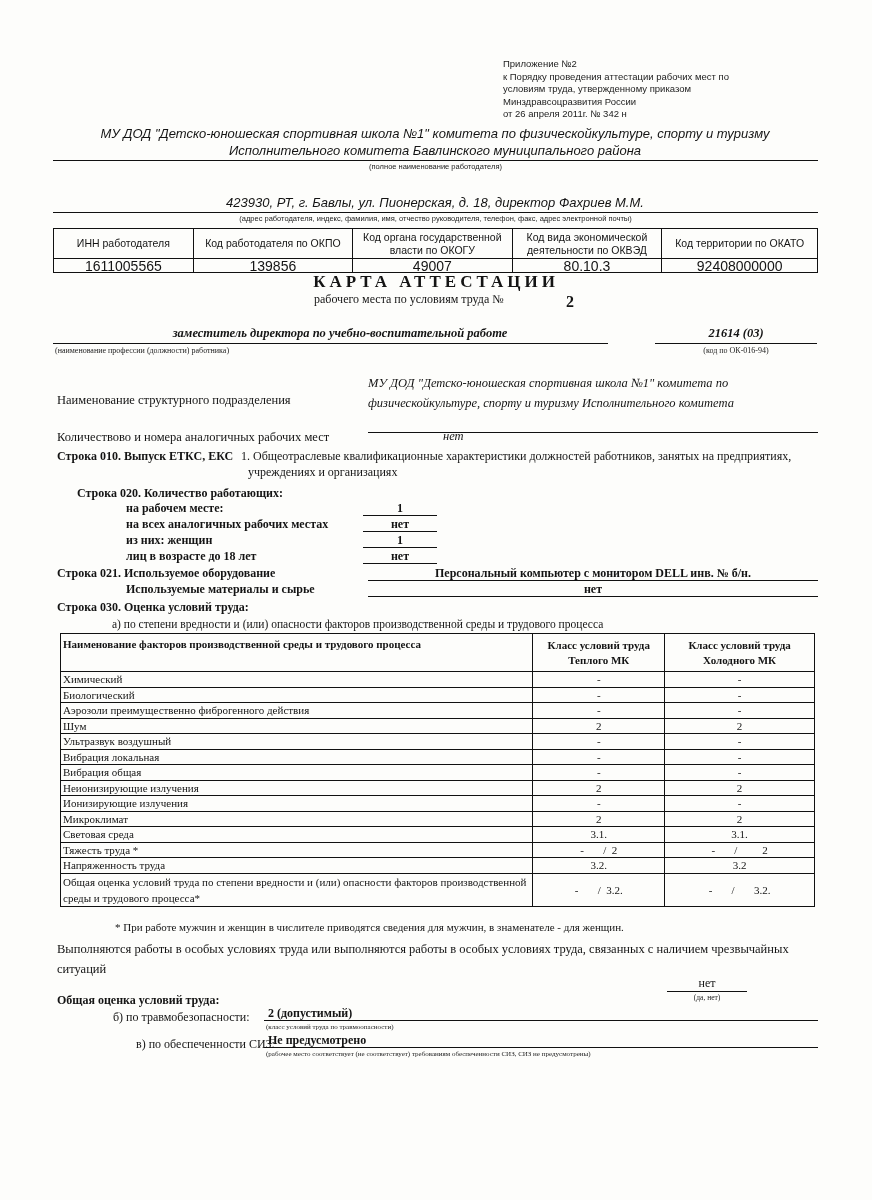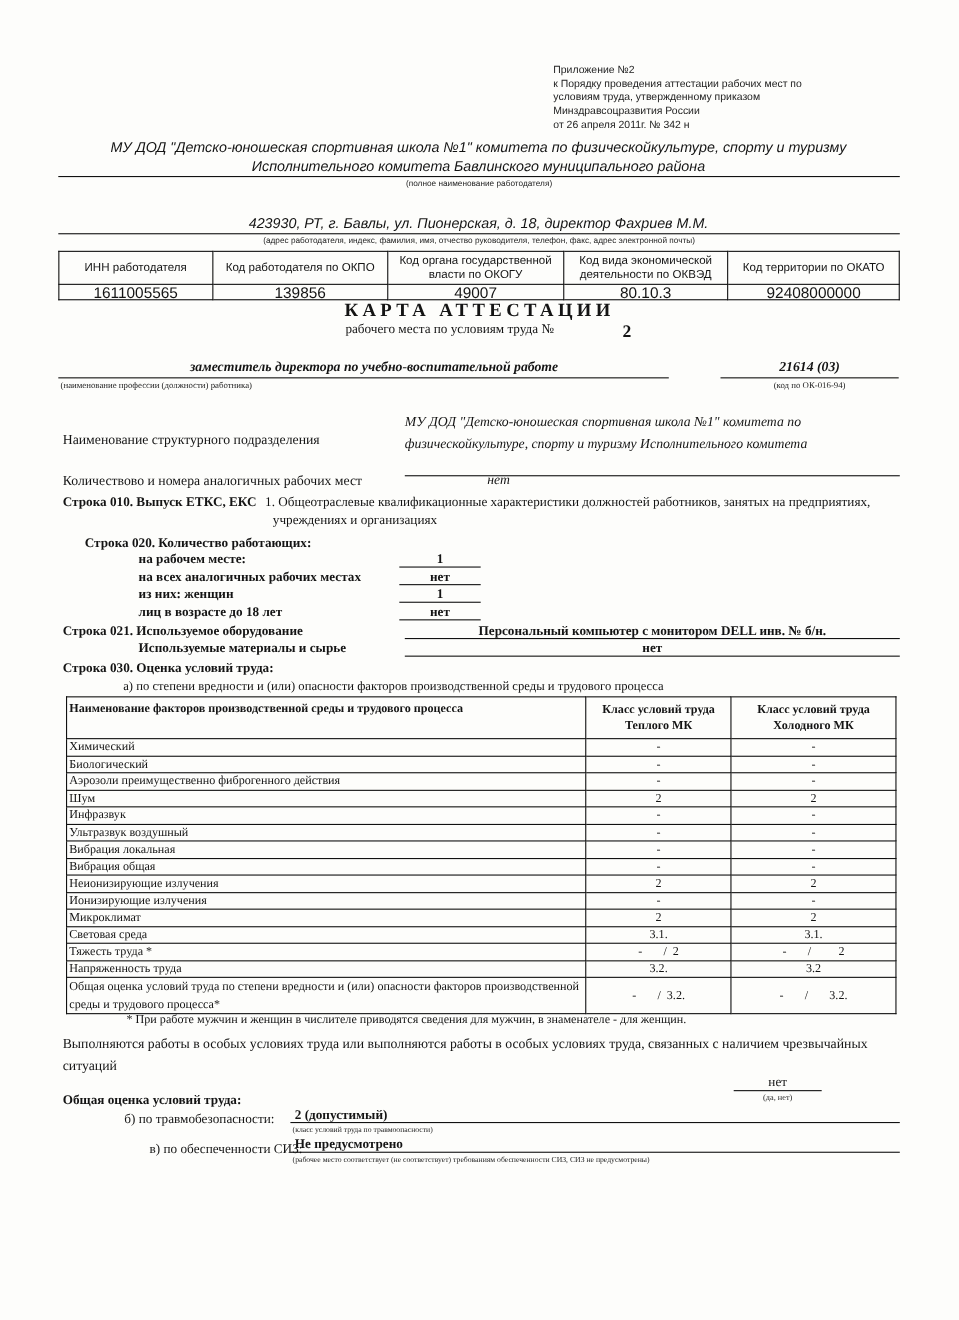--- a/index.html
+++ b/index.html
@@ -164,25 +164,20 @@
         <td style="white-space: normal;">Аэрозоли преимущественно фиброгенного действия</td>
         <td class="c" style="white-space: pre;">-</td>
         <td class="c" style="white-space: pre;">-</td>
       </tr>
       <tr>
         <td style="white-space: normal;"> Шум</td>
         <td class="c" style="white-space: pre;">2</td>
         <td class="c" style="white-space: pre;">2</td>
       </tr>
       <tr>
-        <td style="white-space: normal;">Инфразвук</td>
-        <td class="c" style="white-space: pre;">-</td>
-        <td class="c" style="white-space: pre;">-</td>
-      </tr>
-      <tr>
         <td style="white-space: normal;">Ультразвук воздушный</td>
         <td class="c" style="white-space: pre;">-</td>
         <td class="c" style="white-space: pre;">-</td>
       </tr>
       <tr>
         <td style="white-space: normal;">Вибрация локальная</td>
         <td class="c" style="white-space: pre;">-</td>
         <td class="c" style="white-space: pre;">-</td>
       </tr>
       <tr>

